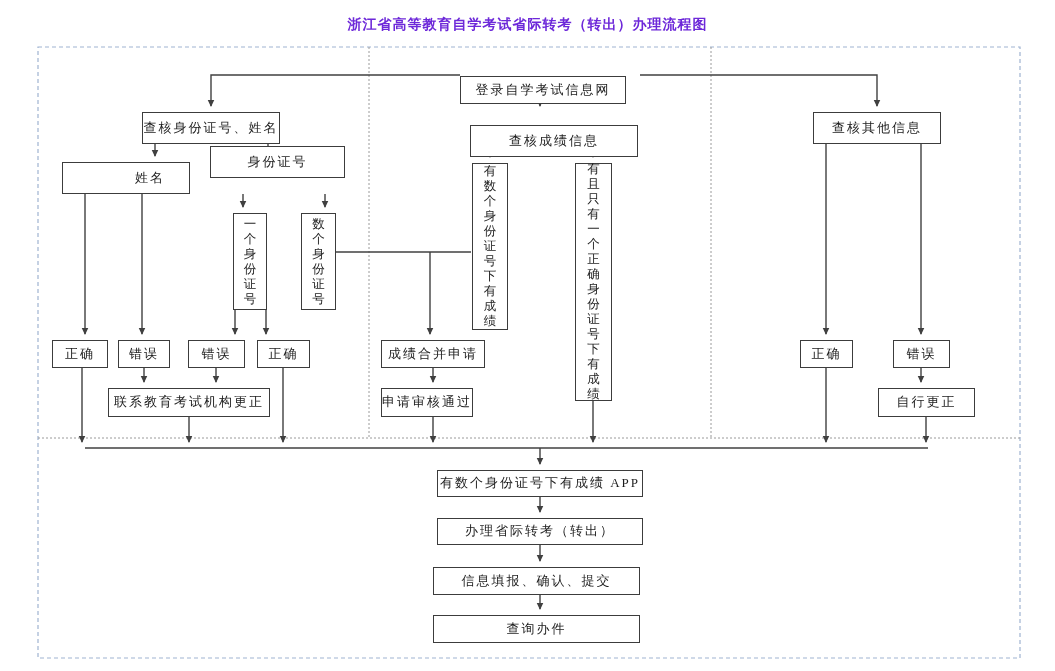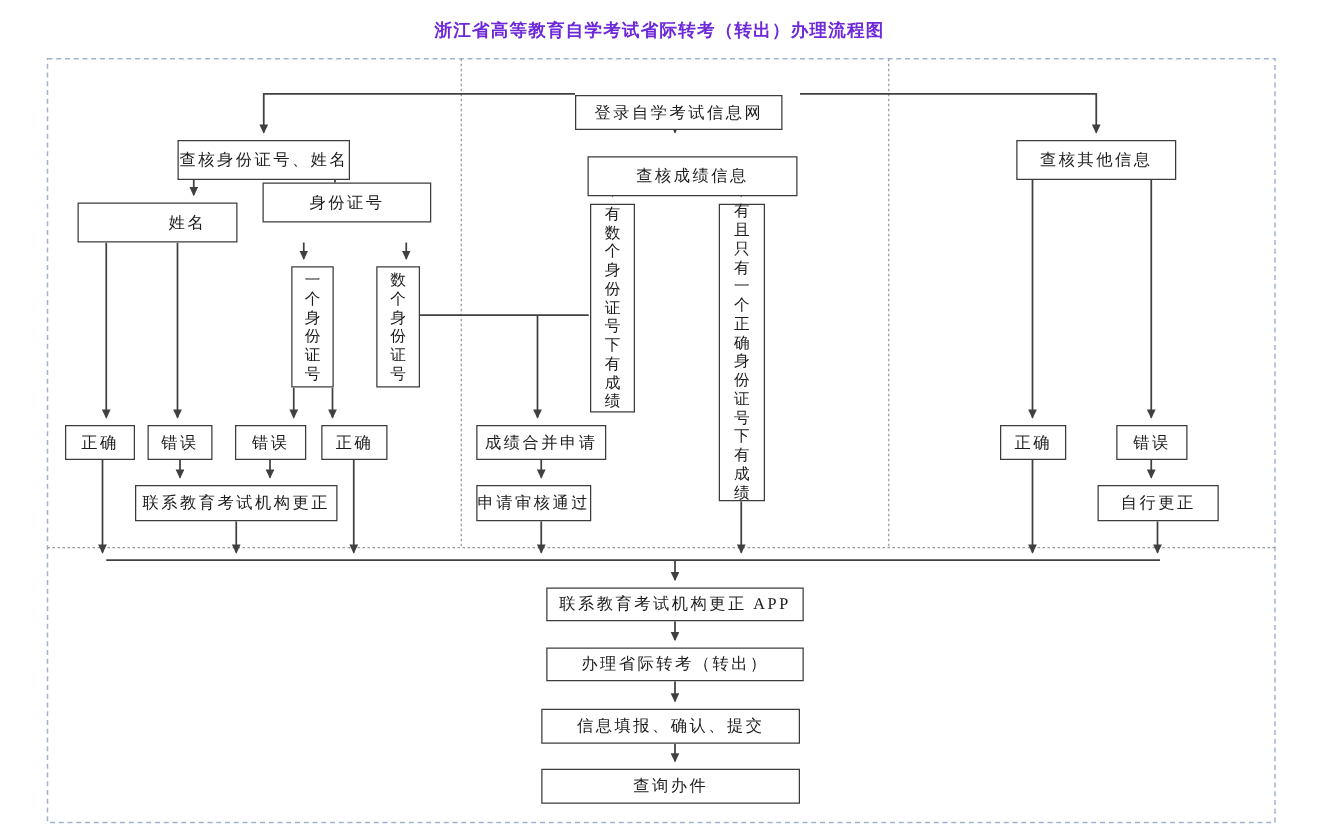--- a/index.html
+++ b/index.html
@@ -125,18 +125,18 @@
   </div>
 
   <div class="node" style="left:381px;top:340px;width:104px;height:28px;">成绩合并申请</div>
   <div class="node" style="left:381px;top:388px;width:92px;height:29px;">申请审核通过</div>
 
   <div class="node" style="left:813px;top:112px;width:128px;height:32px;">查核其他信息</div>
   <div class="node" style="left:800px;top:340px;width:53px;height:28px;">正确</div>
   <div class="node" style="left:893px;top:340px;width:57px;height:28px;">错误</div>
   <div class="node" style="left:878px;top:388px;width:97px;height:29px;">自行更正</div>
 
-  <div class="node" style="left:437px;top:470px;width:206px;height:27px;">联系教育考试机构更正 APP</div>
+  <div class="node" style="left:437px;top:470px;width:206px;height:27px;">有数个身份证号下有成绩 APP</div>
   <div class="node" style="left:437px;top:518px;width:206px;height:27px;">办理省际转考（转出）</div>
   <div class="node" style="left:433px;top:567px;width:207px;height:28px;">信息填报、确认、提交</div>
   <div class="node" style="left:433px;top:615px;width:207px;height:28px;">查询办件</div>
 
 </div>
 
 </body></html>

